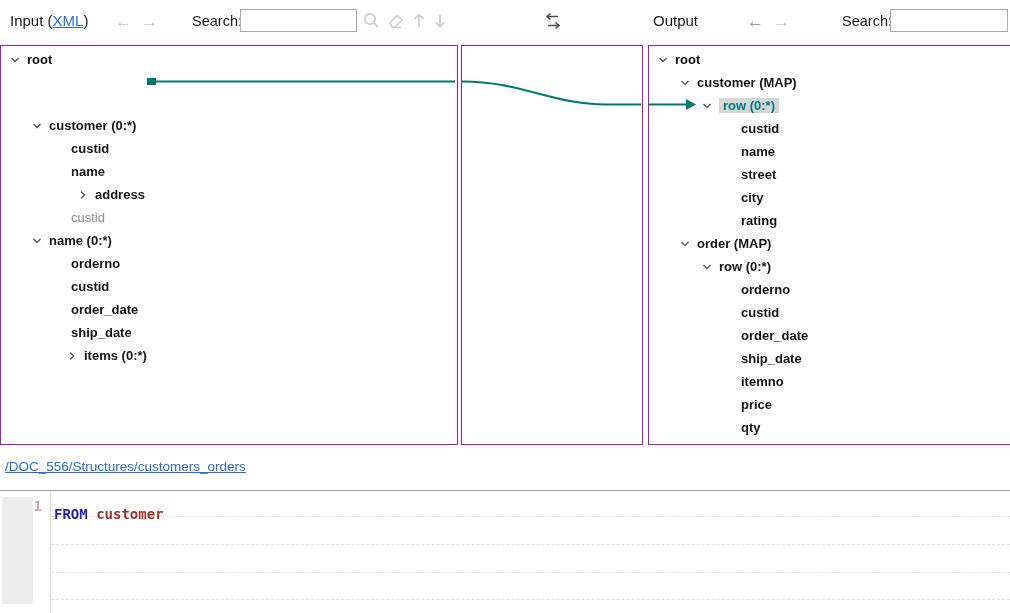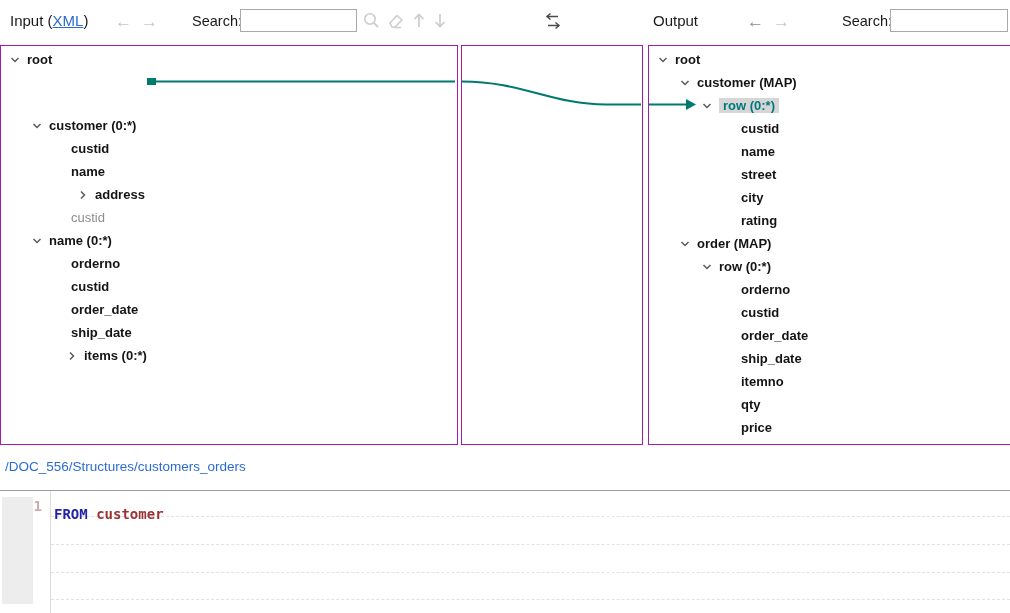--- a/index.html
+++ b/index.html
@@ -30,21 +30,21 @@
   .tree { padding-top:2px; }
   .tree-row { height:23px; display:flex; align-items:center; font-size:13px; cursor:default; }
   .chev-wrap { width:18px; display:inline-flex; justify-content:flex-start; align-items:center; flex:none; }
   .lbl { white-space:nowrap; }
   .lbl-bold { font-weight:bold; color:#141414; }
   .lbl-muted { font-weight:normal; color:#8e8e8e; }
   .lbl-highlight { font-weight:bold; color:#00797c; background:#d6d6d6; padding:0 4px; }
   .connector-overlay { position:absolute; left:0; top:0; pointer-events:none; }
   
   .links-row { position:absolute; left:0; top:445px; width:1010px; height:45px; background:#fff; }
-  .struct-link { position:absolute; top:14px; font-size:13.5px; color:#2b6cd4; white-space:nowrap; cursor:pointer; }
+  .struct-link { position:absolute; top:14px; font-size:13.5px; color:#2b6cd4; text-decoration:underline; white-space:nowrap; cursor:pointer; }
   .divider { position:absolute; left:0; top:490px; width:1010px; height:1px; background:#9b9b9b; }
   
   .editor { position:absolute; left:0; top:491px; width:1010px; height:122px; background:#fff; }
   .editor-scroll { position:absolute; left:2px; top:6px; width:31px; height:107px; background:#ededed; }
   .gutter-line { position:absolute; left:50px; top:0; width:1px; height:122px; background:#dcdcdc; }
   .dash-line { position:absolute; left:51px; right:0; height:0; border-top:1px dashed #e2e2e2; }
   .code-line { position:absolute; left:0; top:5px; height:20px; display:flex; align-items:center;
                font-family:"DejaVu Sans Mono", monospace; font-size:14px; font-weight:bold; }
   .line-no { width:47px; text-align:right; padding-right:5px; color:#ccacac; flex:none; }
   .code-text { padding-left:7px; white-space:pre;margin-top:16px; }
@@ -266,25 +266,25 @@
           <div class="tree-row" style="padding-left: 74px;">
             <span class="chev-wrap"></span>
             <span class="lbl lbl-bold">ship_date</span>
           </div>
           <div class="tree-row" style="padding-left: 74px;">
             <span class="chev-wrap"></span>
             <span class="lbl lbl-bold">itemno</span>
           </div>
           <div class="tree-row" style="padding-left: 74px;">
             <span class="chev-wrap"></span>
+            <span class="lbl lbl-bold">price</span>
+          </div>
+          <div class="tree-row" style="padding-left: 74px;">
+            <span class="chev-wrap"></span>
             <span class="lbl lbl-bold">qty</span>
-          </div>
-          <div class="tree-row" style="padding-left: 74px;">
-            <span class="chev-wrap"></span>
-            <span class="lbl lbl-bold">price</span>
           </div>
         </div>
     </div>
 
     <svg class="connector-overlay" width="1010" height="400" viewBox="0 0 1010 400">
       <rect x="147" y="33" width="9" height="7" fill="#00796e"></rect>
       <line x1="156" y1="36.5" x2="455" y2="36.5" stroke="#00796e" stroke-width="2"></line>
       <path d="M462 36.5 C 522 36.5, 552 59.5, 606 59.5 L 641 59.5" fill="none" stroke="#00796e" stroke-width="2"></path>
       <line x1="649" y1="59.5" x2="686" y2="59.5" stroke="#00796e" stroke-width="2"></line>
       <polygon points="686,54 696,59.5 686,65" fill="#00796e"></polygon>

